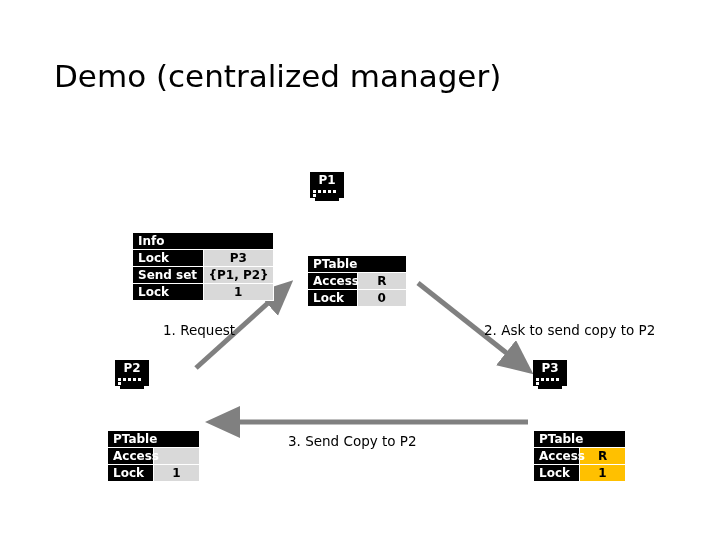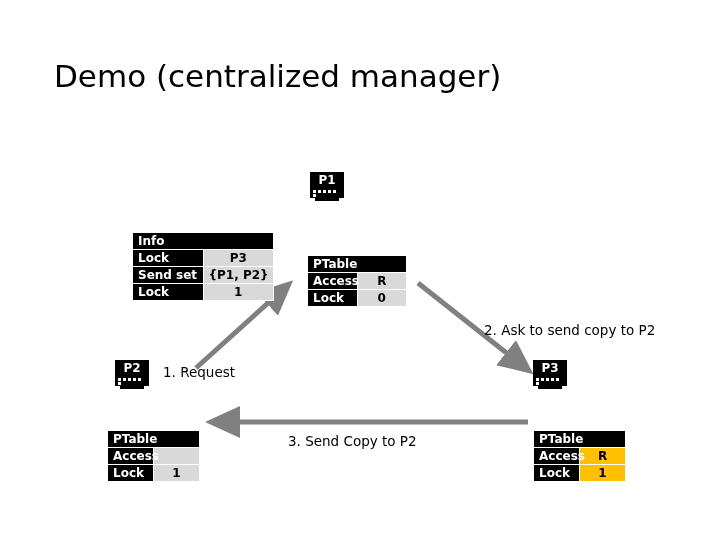--- a/index.html
+++ b/index.html
@@ -111,21 +111,21 @@
   
   .arrow-svg { position:absolute; left:0; top:0; width:720px; height:540px; pointer-events:none; }
 
   
   .lbl {
     position:absolute;
     font-size:13.5px;
     color:#000;
     white-space:nowrap;
   }
-  #lbl1 { left:163px; top:322px;margin-top:42px; }
+  #lbl1 { left:163px; top:322px; }
   #lbl2 { left:484px; top:322px; }
   #lbl3 { left:288px; top:433px; }
 </style>
 </head>
 <body>
 
 <div id="slide">
 
   <div class="title">Demo (centralized manager)</div>
 

